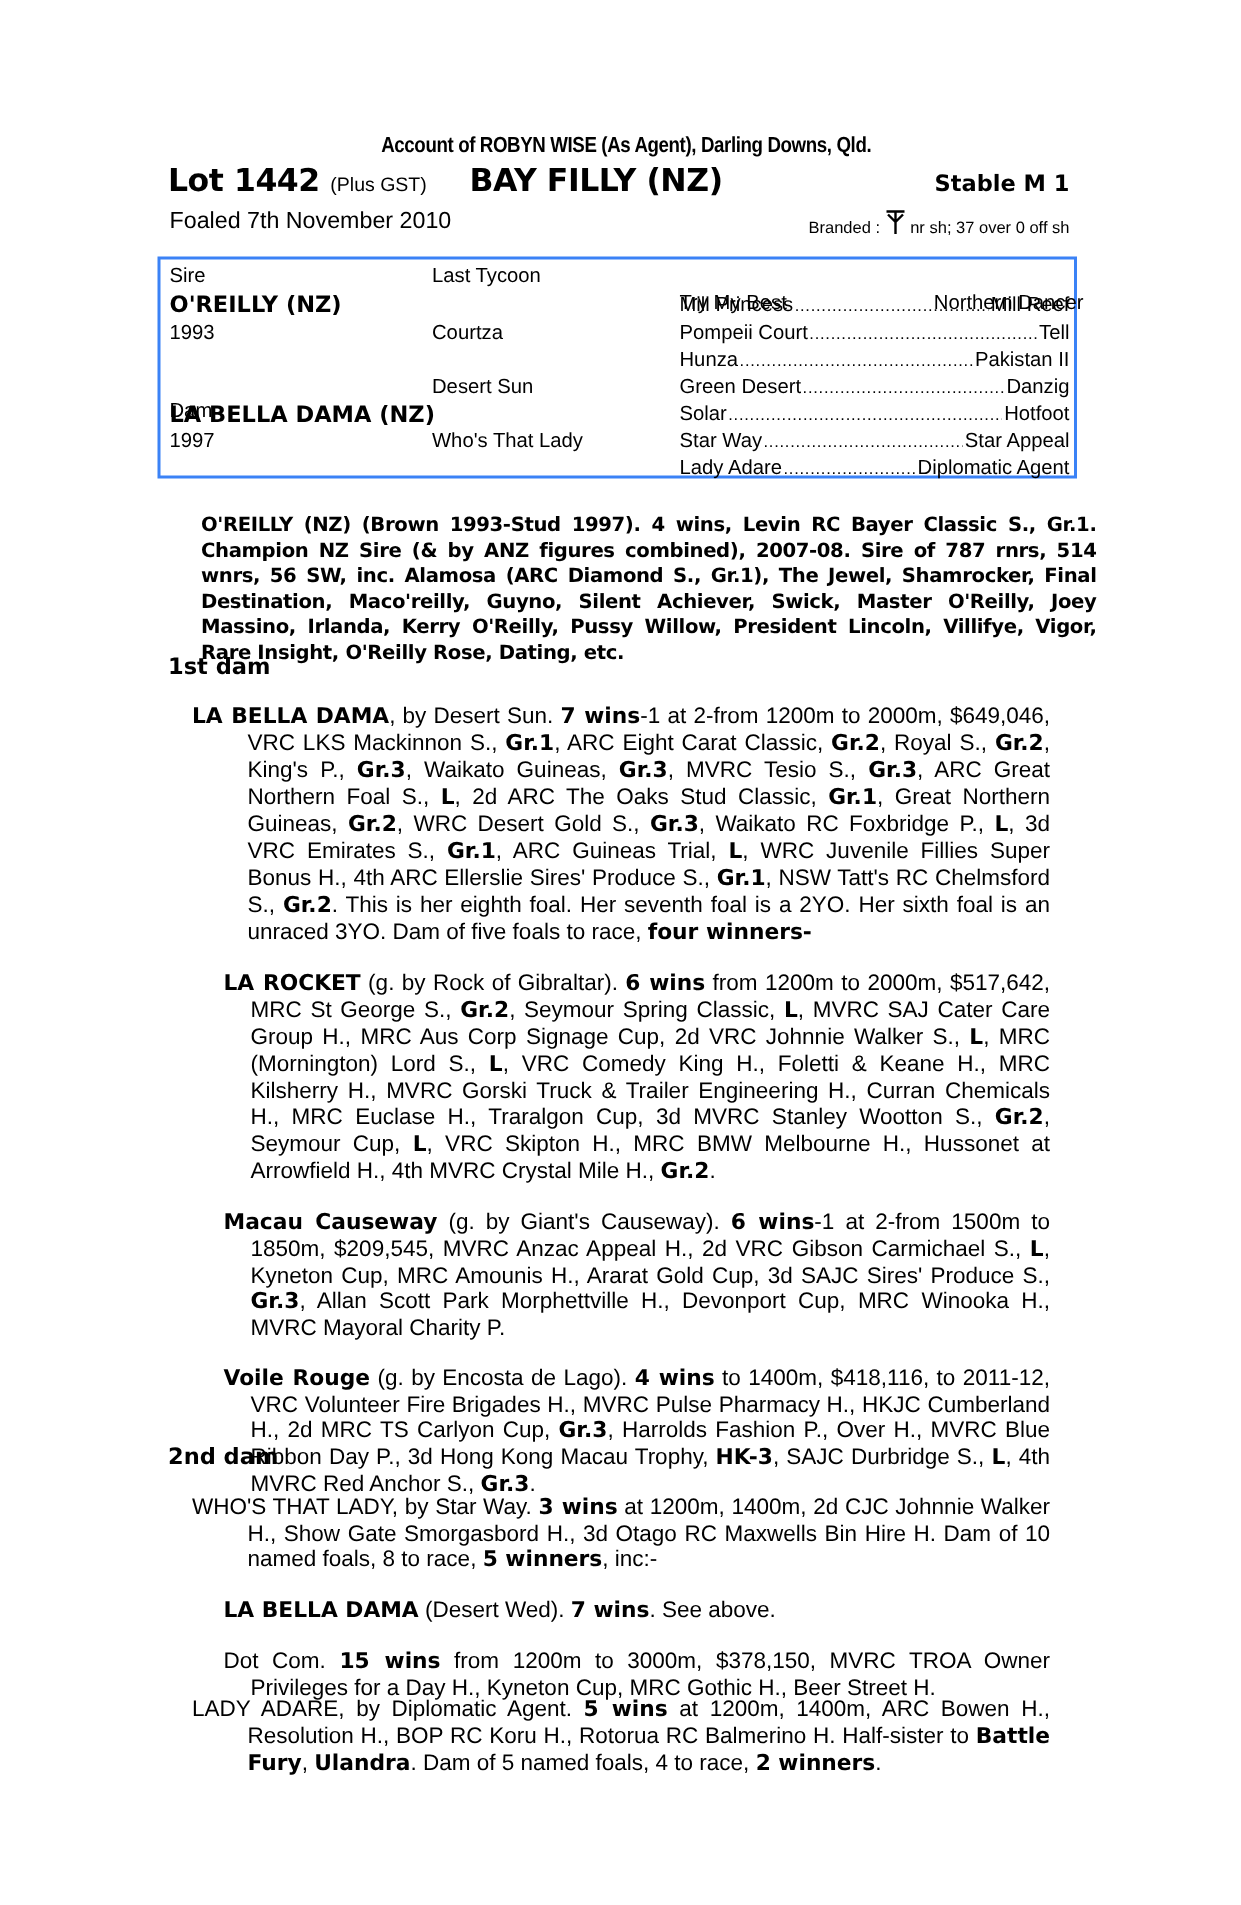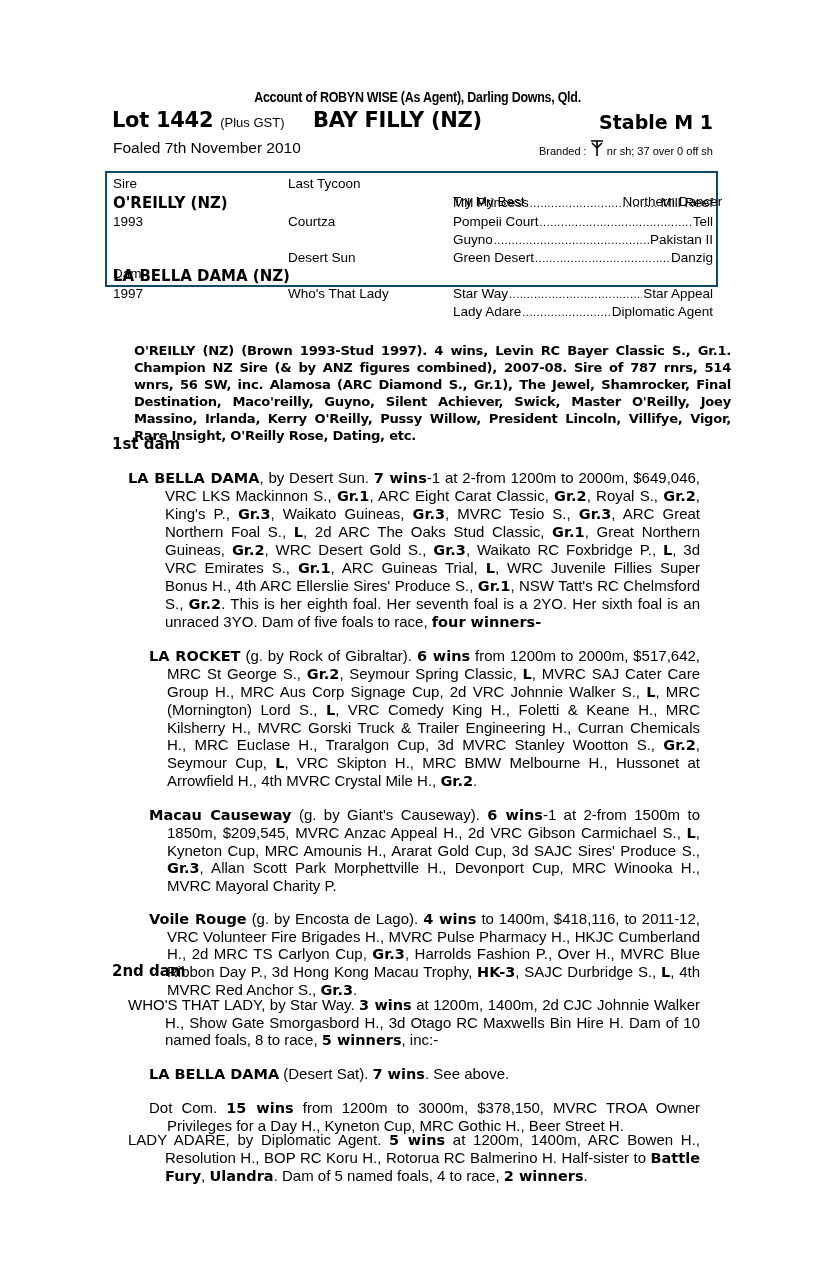--- a/index.html
+++ b/index.html
@@ -3,26 +3,26 @@
 <meta charset="utf-8">
 <style>
   html, body { margin: 0; padding: 0; background: #ffffff; }
   body { width: 827px; height: 1270px; position: relative; color: #000; font-family: "Liberation Sans", sans-serif; overflow: hidden; }
   .page { position: absolute; left: 112px; top: 88px; width: 603px; }
   .account { text-align: center; font-family: "Liberation Sans", sans-serif; font-weight: bold; font-size: 14.5px; letter-spacing: -0.3px; transform: scaleX(0.86); transform-origin: center; height: 19px; line-height: 19px; margin-left: 8px; }
   .lot-row { position: relative; height: 26px; }
   .lot { position: absolute; left: 0; top: 0; font-family: "DejaVu Sans", sans-serif; font-weight: bold; font-size: 21px; line-height: 26px; letter-spacing: -0.3px; }
   .plus { font-family: "Liberation Sans", sans-serif; font-weight: normal; font-size: 13px; letter-spacing: 0; }
   .horse { position: absolute; left: 201px; top: 0; font-family: "DejaVu Sans", sans-serif; font-weight: bold; font-size: 21px; line-height: 26px; letter-spacing: -0.3px; }
-  .stable { position: absolute; right: 2px; top: 2px; font-family: "DejaVu Sans", sans-serif; font-weight: bold; font-size: 19px; line-height: 26px; }
+  .stable { position: absolute; right: 2px; top: 2px; font-family: "DejaVu Sans", sans-serif; font-weight: bold; font-size: 15px; line-height: 26px; }
   .foaled-row { position: relative; height: 26px; margin-top: 2px; font-size: 15px; }
   .foaled { position: absolute; left: 1px; top: 4px; font-family: "Liberation Sans", sans-serif; font-size: 15.5px; text-align: center; }
   .branded { position: absolute; right: 2px; top: 4px; font-family: "Liberation Sans", sans-serif; font-size: 11px; }
   .brand-icon { display: inline-block; width: 14px; height: 18px; vertical-align: -2px; }
-  .ped { position: absolute; left: 105px; top: 171px; width: 613px; height: 116px; border: 2px solid #0c4a6e; box-sizing: border-box; font-family: "Liberation Sans", sans-serif; font-size: 13.5px; text-align: center; }
+  .ped { position: absolute; left: 105px; top: 171px; width: 613px; height: 148px; border: 2px solid #3b82f6; box-sizing: border-box; font-family: "Liberation Sans", sans-serif; font-size: 13.5px; text-align: center; }
   .ped .cell { position: absolute; white-space: nowrap; line-height: 18px; }
   .ped .bold { font-family: "DejaVu Sans", sans-serif; font-weight: bold; font-size: 15px; }
   .ped .anc { position: absolute; left: 346px; width: 260px; display: flex; line-height: 18px; white-space: nowrap; }
   .ped .anc .dots { flex: 1; overflow: hidden; margin: 0 1px; }
   .ped .anc .dots::before { content: "................................................................................................................"; letter-spacing: 0.5px; font-size: 11px; }
   .sire-para { position: absolute; left: 118px; top: 326px; width: 597px; font-family: "DejaVu Sans", sans-serif; font-weight: bold; font-size: 13.1px; line-height: 17px; text-align: justify; letter-spacing: -0.25px; }
   .sec { position: absolute; left: 112px; width: 604px; font-family: "Liberation Sans", sans-serif; font-size: 15px; line-height: 17px; text-align: justify; }
   .sec-title { font-family: "DejaVu Sans", sans-serif; font-weight: bold; font-size: 15px; line-height: 17px; }
   .b { font-family: "DejaVu Sans", sans-serif; font-weight: bold; font-size: 14.5px; }
   .entry { text-indent: -37px; padding-left: 37px; }
@@ -73,28 +73,33 @@
       <span>Mill Princess</span>
       <span class="dots"></span>
       <span>Mill Reef</span>
     </div>
   <div class="anc" style="top:40px;">
       <span>Pompeii Court</span>
       <span class="dots"></span>
       <span>Tell</span>
     </div>
   <div class="anc" style="top:58px;">
-      <span>Guyno</span>
+      <span>Hunza</span>
       <span class="dots"></span>
       <span>Pakistan II</span>
     </div>
   <div class="anc" style="top:76px;">
       <span>Green Desert</span>
       <span class="dots"></span>
       <span>Danzig</span>
+    </div>
+  <div class="anc" style="top:94px;">
+      <span>Solar</span>
+      <span class="dots"></span>
+      <span>Hotfoot</span>
     </div>
   <div class="anc" style="top:112px;">
       <span>Star Way</span>
       <span class="dots"></span>
       <span>Star Appeal</span>
     </div>
   <div class="anc" style="top:130px;">
       <span>Lady Adare</span>
       <span class="dots"></span>
       <span>Diplomatic Agent</span>
@@ -112,19 +117,19 @@
   <p class="sub-entry"><span class="b">Macau Causeway</span><span> (g. by Giant's Causeway). </span><span class="b">6 wins</span><span>-1 at 2-from 1500m to 1850m, $209,545, MVRC Anzac Appeal H., 2d VRC Gibson Carmichael S., </span><span class="b">L</span><span>, Kyneton Cup, MRC Amounis H., Ararat Gold Cup, 3d SAJC Sires' Produce S., </span><span class="b">Gr.3</span><span>, Allan Scott Park Morphettville H., Devonport Cup, MRC Winooka H., MVRC Mayoral Charity P.</span></p>
 
   <p class="sub-entry"><span class="b">Voile Rouge</span><span> (g. by Encosta de Lago). </span><span class="b">4 wins</span><span> to 1400m, $418,116, to 2011-12, VRC Volunteer Fire Brigades H., MVRC Pulse Pharmacy H., HKJC Cumberland H., 2d MRC TS Carlyon Cup, </span><span class="b">Gr.3</span><span>, Harrolds Fashion P., Over H., MVRC Blue Ribbon Day P., 3d Hong Kong Macau Trophy, </span><span class="b">HK-3</span><span>, SAJC Durbridge S., </span><span class="b">L</span><span>, 4th MVRC Red Anchor S., </span><span class="b">Gr.3</span><span>.</span></p>
 
 
 </div>
 
 <div class="sec" style="top:963px;">
   <div class="sec-title">2nd dam</div>
   <p class="entry"><span>WHO'S THAT LADY</span><span>, by Star Way. </span><span class="b">3 wins</span><span> at 1200m, 1400m, 2d CJC Johnnie Walker H., Show Gate Smorgasbord H., 3d Otago RC Maxwells Bin Hire H. Dam of 10 named foals, 8 to race, </span><span class="b">5 winners</span><span>, inc:-</span></p>
-  <p class="sub-entry"><span class="b">LA BELLA DAMA</span><span> (Desert Sat). </span><span class="b">7 wins</span><span>. See above.</span></p>
+  <p class="sub-entry"><span class="b">LA BELLA DAMA</span><span> (Desert Wed). </span><span class="b">7 wins</span><span>. See above.</span></p>
   <p class="sub-entry"><span>Dot Com.</span><span> </span><span class="b">15 wins</span><span> from 1200m to 3000m, $378,150, MVRC TROA Owner Privileges for a Day H., Kyneton Cup, MRC Gothic H., Beer Street H.</span></p>
 </div>
 
 <div class="sec" style="top:1115px;">
   <p class="entry"><span>LADY ADARE</span><span>, by Diplomatic Agent. </span><span class="b">5 wins</span><span> at 1200m, 1400m, ARC Bowen H., Resolution H., BOP RC Koru H., Rotorua RC Balmerino H. Half-sister to </span><span class="b">Battle Fury</span><span>, </span><span class="b">Ulandra</span><span>. Dam of 5 named foals, 4 to race, </span><span class="b">2 winners</span><span>.</span></p>
 </div>
 
 </body></html>

